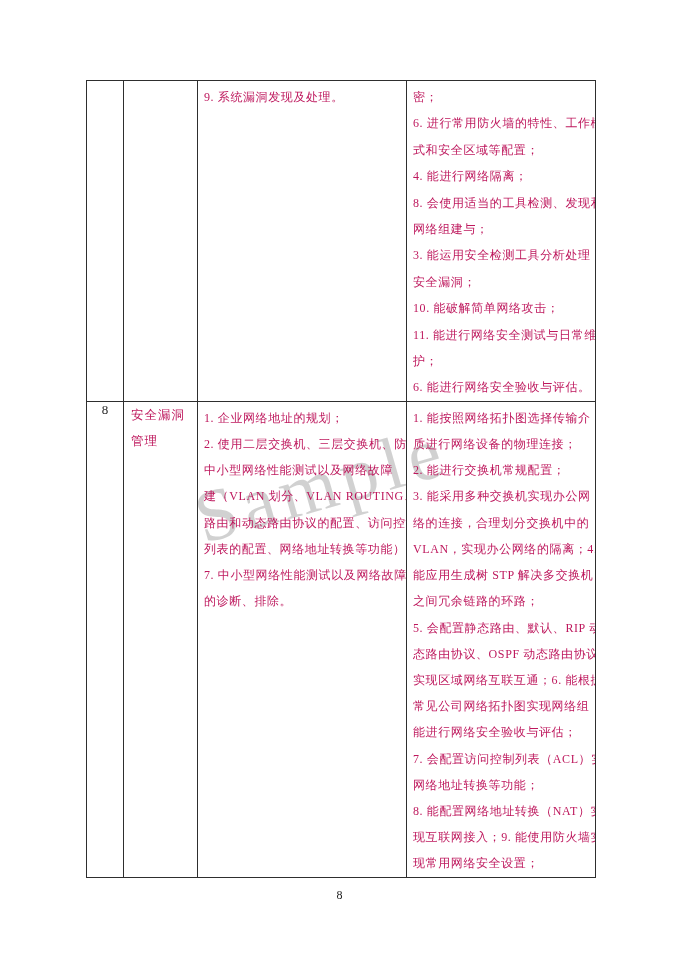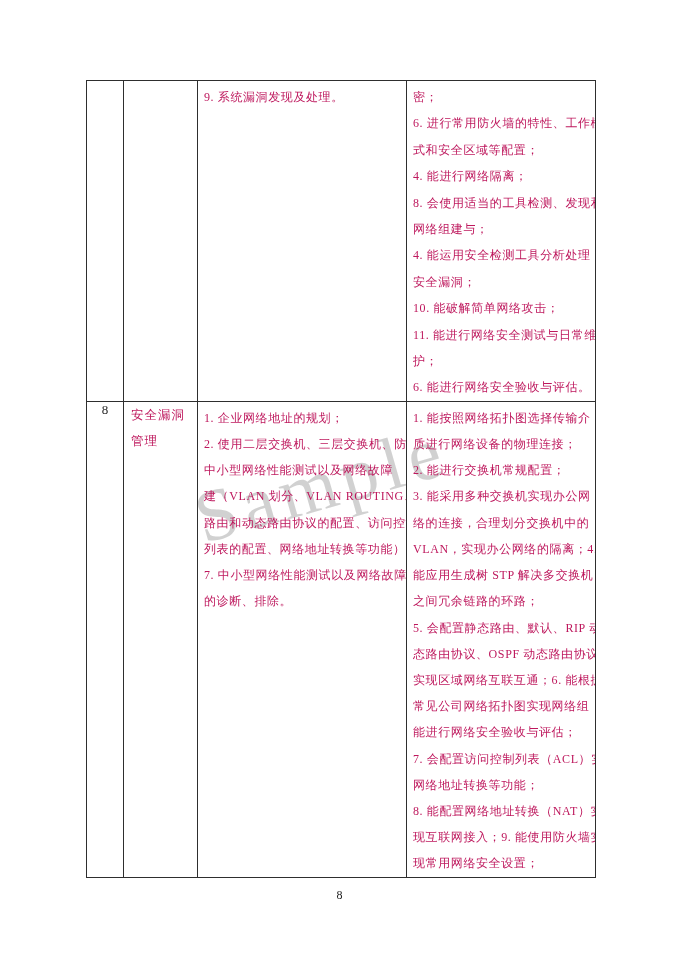--- a/index.html
+++ b/index.html
@@ -91,21 +91,21 @@
             </div>
         </td>
         <td class="col-skill">
           <div class="cell-lines">
               <div class="line">密；</div>
               <div class="line">6. 进行常用防火墙的特性、工作模</div>
               <div class="line">式和安全区域等配置；</div>
               <div class="line">4. 能进行网络隔离；</div>
               <div class="line">8. 会使用适当的工具检测、发现和</div>
               <div class="line">网络组建与；</div>
-              <div class="line">4. 能运用安全检测工具分析处理</div>
+              <div class="line">3. 能运用安全检测工具分析处理</div>
               <div class="line">安全漏洞；</div>
               <div class="line">10. 能破解简单网络攻击；</div>
               <div class="line">11. 能进行网络安全测试与日常维</div>
               <div class="line">护；</div>
               <div class="line">6. 能进行网络安全验收与评估。</div>
             </div>
         </td>
       </tr>
       <tr class="row2">
         <td class="col-no">8</td>

